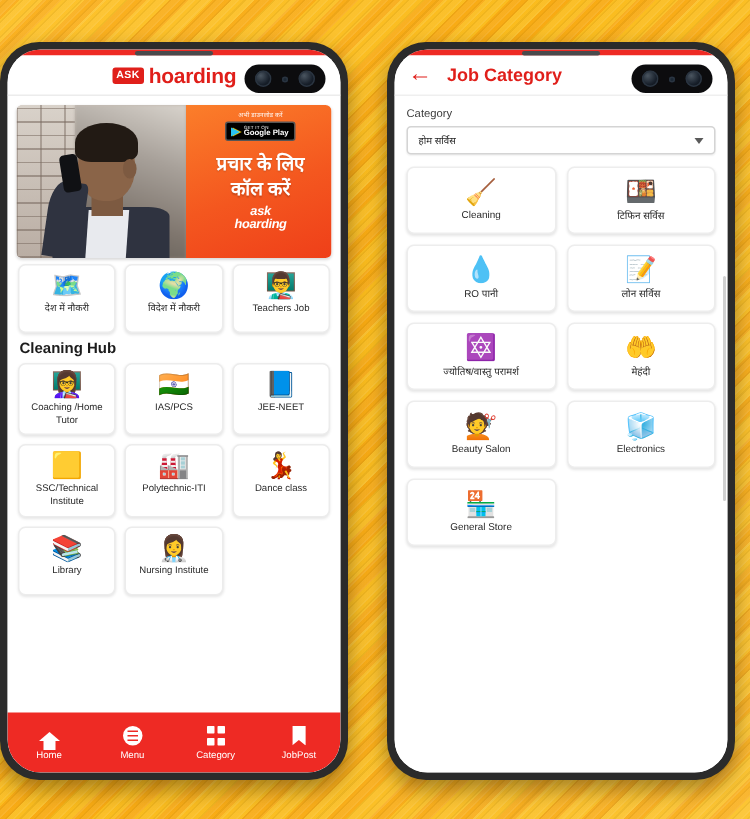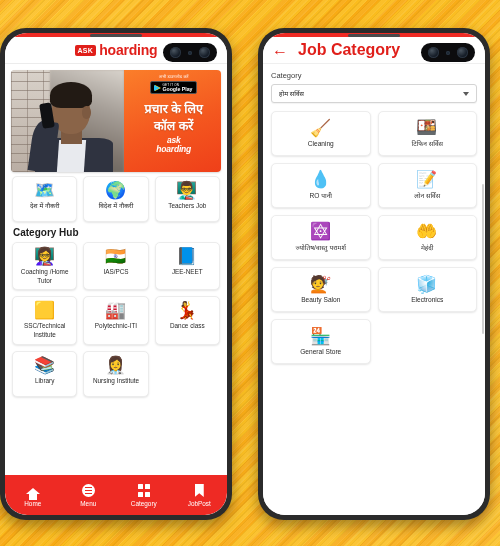--- a/index.html
+++ b/index.html
@@ -158,21 +158,21 @@
   .ico-grid { display:grid;grid-template-columns:1fr 1fr;grid-gap:2.2px;}
   .ico-grid i{display:block;width:5px;height:5px;background:#fff;border-radius:.5px;}
   .ico-book { width:9px;height:13px;background:#fff;clip-path: polygon(0 0,100% 0,100% 100%,50% 72%,0 100%); }
 
   
   .jc-header {
     height: 27px; background: #fff; display: flex; align-items: center; gap: 10px;
     padding-left: 9px; border-bottom: 1px solid #efefef;
   }
   .back-arrow { color: #e01f1a; font-size: 16px; line-height: 1; font-weight: bold; }
-  .jc-title { color: #e01f1a; font-size: 16px; font-weight: bold; }
+  .jc-title { color: #e01f1a; font-size: 12px; font-weight: bold; }
   .field-label { font-size: 7.5px; color: #3b3b3b; margin: 7px 0 4px 8px; }
   .select-box {
     margin: 0 8px; height: 19px; border: 1px solid #d4d4d4; border-radius: 3px;
     background: #fff; display: flex; align-items: center; justify-content: space-between;
     padding: 0 7px; box-shadow: 0 1px 1px rgba(0,0,0,.05);
   }
   .select-val { font-size: 6.5px; color: #262626; }
   .caret { width: 0; height: 0; border-left: 3.5px solid transparent; border-right: 3.5px solid transparent; border-top: 4px solid #5a5a5a; }
   .grid2 { display: grid; grid-template-columns: repeat(2, 1fr); gap: 7px; padding: 8px 8px 0; }
   .card2 {
@@ -253,21 +253,21 @@
         <div class="card">
           <span class="ic">🌍</span>
           <span class="lb">विदेश में नौकरी</span>
         </div>
         <div class="card">
           <span class="ic">👨‍🏫</span>
           <span class="lb">Teachers Job</span>
         </div>
       </div>
 
-      <div class="section-title">Category Hub</div>
+      <div class="section-title">Cleaning Hub</div>
       <div class="grid">
         <div class="card">
           <span class="ic">👩‍🏫</span>
           <span class="lb">Coaching /Home Tutor</span>
         </div>
         <div class="card">
           <span class="ic">🇮🇳</span>
           <span class="lb">IAS/PCS</span>
         </div>
         <div class="card">

